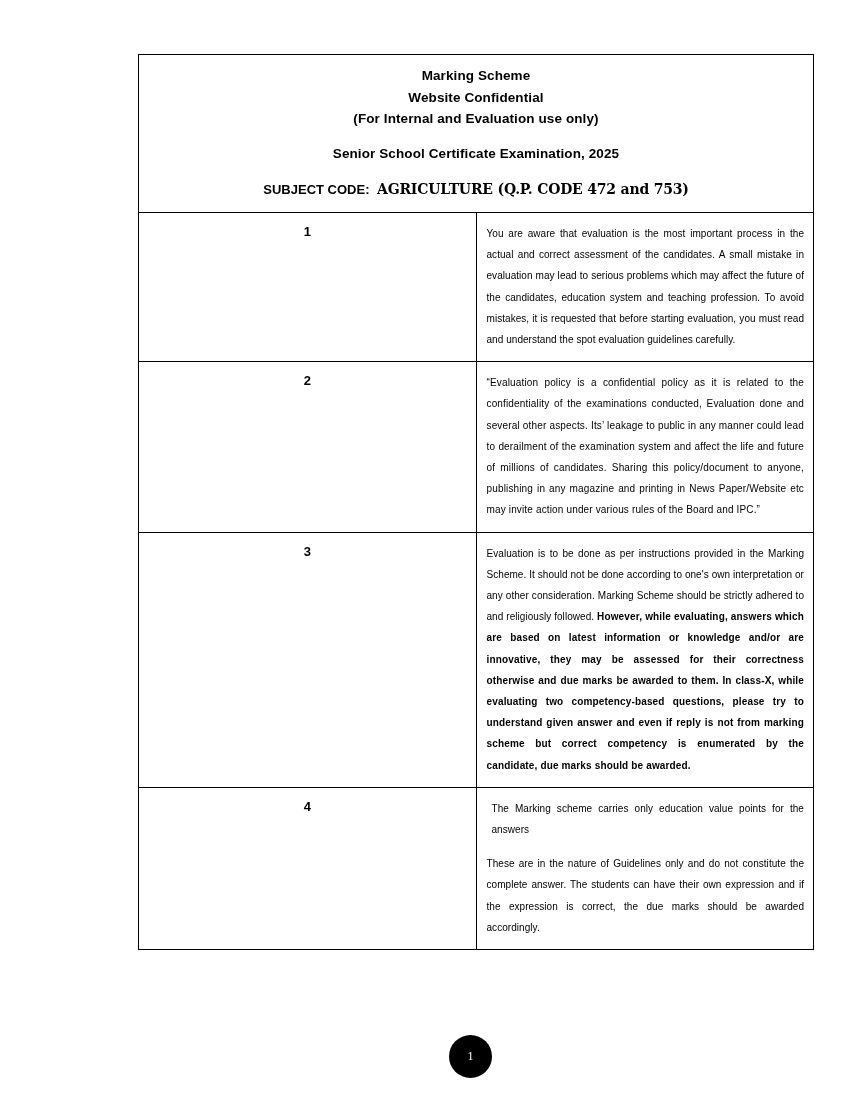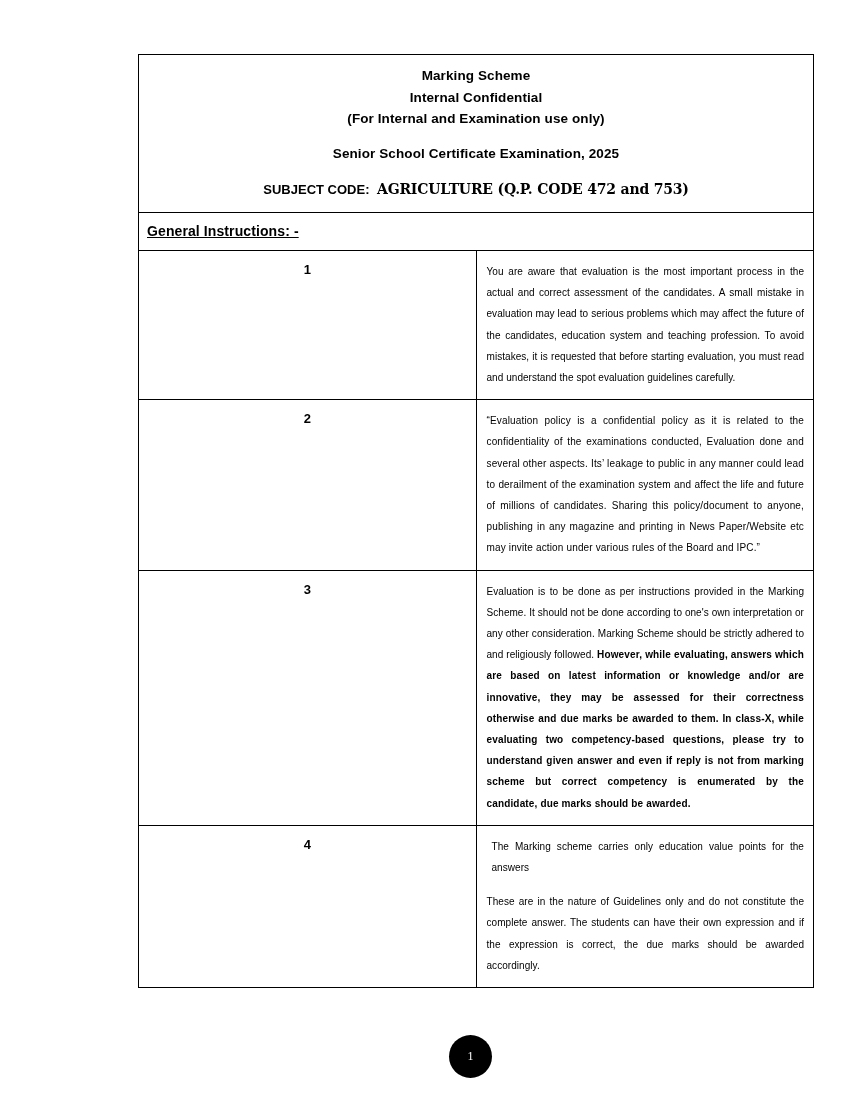--- a/index.html
+++ b/index.html
@@ -139,34 +139,29 @@
 <body>
 
 <div class="page">
 
   <table class="ms-table">
 
     <tbody>
         <tr>
       <td class="hdr-cell" colspan="2">
         <div class="hdr-line">Marking Scheme</div>
-        <div class="hdr-line">Internal Confidential</div>
-        <div class="hdr-line">(For Internal and Examination use only)</div>
+        <div class="hdr-line">Website Confidential</div>
+        <div class="hdr-line">(For Internal and Evaluation use only)</div>
         <div class="hdr-gap"></div>
         <div class="hdr-line">Senior School Certificate Examination, 2025</div>
         <div class="hdr-gap"></div>
         <div class="hdr-subject"><span class="subj-label">SUBJECT CODE:</span>&nbsp; <span class="subj-value">AGRICULTURE (Q.P. CODE 472 and 753)</span></div>
       </td>
     </tr>
 
-    <tr>
-      <td class="gi-cell" colspan="2">
-        <span class="gi-title">General Instructions: -</span>
-      </td>
-    </tr>
 
     <tr>
       <td class="num-col">1</td>
       <td class="body-col">
         <p class="para">You are aware that evaluation is the most important process in the actual and correct assessment of the candidates. A small mistake in evaluation may lead to serious problems which may affect the future of the candidates, education system and teaching profession. To avoid mistakes, it is requested that before starting evaluation, you must read and understand the spot evaluation guidelines carefully.</p>
       </td>
     </tr>
 
     <tr>
       <td class="num-col">2</td>

